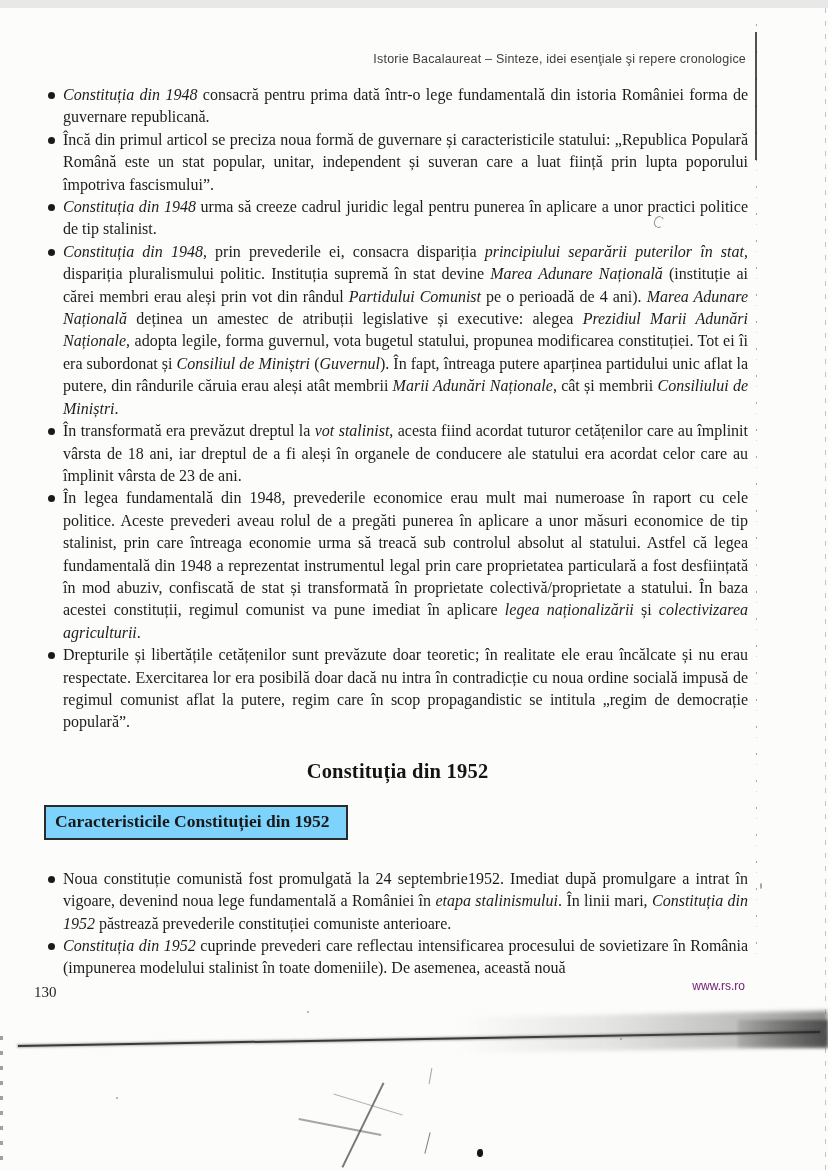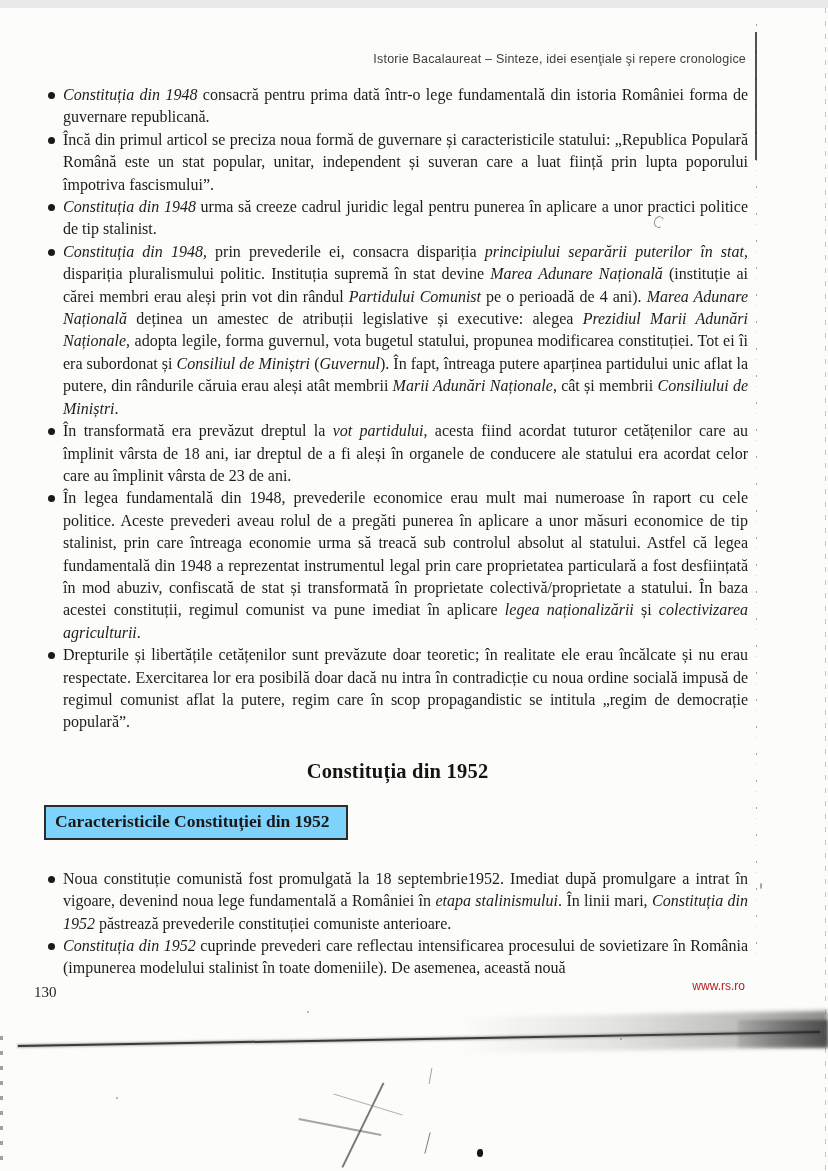--- a/index.html
+++ b/index.html
@@ -34,21 +34,21 @@
     padding:4px 16px 6px 9px; font-size:17.5px; font-weight:700;
     color:#181818; background:#7dd3fc;
   }
   .list-1952 { margin-top:28px; }
   .page-number {
     position:absolute; left:34px; top:976px;
     font-size:15px; color:#242424;
   }
   .website {
     position:absolute; right:83px; top:971px;
-    font-family:"Liberation Sans", sans-serif; font-size:12px; color:#b91c1c;
+    font-family:"Liberation Sans", sans-serif; font-size:12px; color:#701a75;
   }
   
   .artifact { position:absolute; pointer-events:none; }
   .vline {
     left:756px; top:16px; width:1px; height:940px;
     background:repeating-linear-gradient(to bottom,
       rgba(60,60,60,.45) 0 2px, transparent 2px 11px,
       rgba(90,90,90,.22) 11px 12px, transparent 12px 27px);
   }
   .vline::before {
@@ -105,33 +105,33 @@
 <div class="page">
 
   <div class="running-header">Istorie Bacalaureat – Sinteze, idei esenţiale şi repere cronologice</div>
 
   <div class="content">
     <div class="bullet-list">
         <div class="bullet-item"><span class="bullet-marker"></span><i>Constituția din 1948</i><span> consacră pentru prima dată într-o lege fundamentală din istoria României forma de guvernare republicană.</span></div>
         <div class="bullet-item"><span class="bullet-marker"></span><span>Încă din primul articol se preciza noua formă de guvernare și caracteristicile statului: „Republica Populară Română este un stat popular, unitar, independent și suveran care a luat ființă prin lupta poporului împotriva fascismului”.</span></div>
         <div class="bullet-item"><span class="bullet-marker"></span><i>Constituția din 1948</i><span> urma să creeze cadrul juridic legal pentru punerea în aplicare a unor practici politice de tip stalinist.</span></div>
         <div class="bullet-item"><span class="bullet-marker"></span><i>Constituția din 1948</i><span>, prin prevederile ei, consacra dispariția </span><i>principiului separării puterilor în stat</i><span>, dispariția pluralismului politic. Instituția supremă în stat devine </span><i>Marea Adunare Națională</i><span> (instituție ai cărei membri erau aleși prin vot din rândul </span><i>Partidului Comunist</i><span> pe o perioadă de 4 ani). </span><i>Marea Adunare Națională</i><span> deținea un amestec de atribuții legislative și executive: alegea </span><i>Prezidiul Marii Adunări Naționale</i><span>, adopta legile, forma guvernul, vota bugetul statului, propunea modificarea constituției. Tot ei îi era subordonat și </span><i>Consiliul de Miniștri</i><span> (</span><i>Guvernul</i><span>). În fapt, întreaga putere aparținea partidului unic aflat la putere, din rândurile căruia erau aleși atât membrii </span><i>Marii Adunări Naționale</i><span>, cât și membrii </span><i>Consiliului de Miniștri</i><span>.</span></div>
-        <div class="bullet-item"><span class="bullet-marker"></span><span>În transformată era prevăzut dreptul la </span><i>vot partidului</i><span>, acesta fiind acordat tuturor cetățenilor care au împlinit vârsta de 18 ani, iar dreptul de a fi aleși în organele de conducere ale statului era acordat celor care au împlinit vârsta de 23 de ani.</span></div>
+        <div class="bullet-item"><span class="bullet-marker"></span><span>În transformată era prevăzut dreptul la </span><i>vot stalinist</i><span>, acesta fiind acordat tuturor cetățenilor care au împlinit vârsta de 18 ani, iar dreptul de a fi aleși în organele de conducere ale statului era acordat celor care au împlinit vârsta de 23 de ani.</span></div>
         <div class="bullet-item"><span class="bullet-marker"></span><span>În legea fundamentală din 1948, prevederile economice erau mult mai numeroase în raport cu cele politice. Aceste prevederi aveau rolul de a pregăti punerea în aplicare a unor măsuri economice de tip stalinist, prin care întreaga economie urma să treacă sub controlul absolut al statului. Astfel că legea fundamentală din 1948 a reprezentat instrumentul legal prin care proprietatea particulară a fost desființată în mod abuziv, confiscată de stat și transformată în proprietate colectivă/proprietate a statului. În baza acestei constituții, regimul comunist va pune imediat în aplicare </span><i>legea naționalizării</i><span> și </span><i>colectivizarea agriculturii</i><span>.</span></div>
         <div class="bullet-item"><span class="bullet-marker"></span><span>Drepturile și libertățile cetățenilor sunt prevăzute doar teoretic; în realitate ele erau încălcate și nu erau respectate. Exercitarea lor era posibilă doar dacă nu intra în contradicție cu noua ordine socială impusă de regimul comunist aflat la putere, regim care în scop propagandistic se intitula „regim de democrație populară”.</span></div>
       </div>
 
     <h1 class="section-title">Constituția din 1952</h1>
 
     <div class="box-heading-row">
       <span class="box-heading">Caracteristicile Constituției din 1952</span>
     </div>
 
     <div class="bullet-list list-1952">
-        <div class="bullet-item"><span class="bullet-marker"></span><span>Noua constituție comunistă fost promulgată la 18 septembrie1952. Imediat după promulgare a intrat în vigoare, devenind noua lege fundamentală a României în </span><i>etapa stalinismului</i><span>. În linii mari, </span><i>Constituția din 1952</i><span> păstrează prevederile constituției comuniste anterioare.</span></div>
+        <div class="bullet-item"><span class="bullet-marker"></span><span>Noua constituție comunistă fost promulgată la 24 septembrie1952. Imediat după promulgare a intrat în vigoare, devenind noua lege fundamentală a României în </span><i>etapa stalinismului</i><span>. În linii mari, </span><i>Constituția din 1952</i><span> păstrează prevederile constituției comuniste anterioare.</span></div>
         <div class="bullet-item"><span class="bullet-marker"></span><i>Constituția din 1952</i><span> cuprinde prevederi care reflectau intensificarea procesului de sovietizare în România (impunerea modelului stalinist în toate domeniile). De asemenea, această nouă</span></div>
       </div>
   </div>
 
   <div class="page-number">130</div>
   <div class="website">www.rs.ro</div>
 
   <div class="artifact vline"></div>
   <div class="artifact vline-edge"></div>
   <div class="artifact bottom-band"></div>

